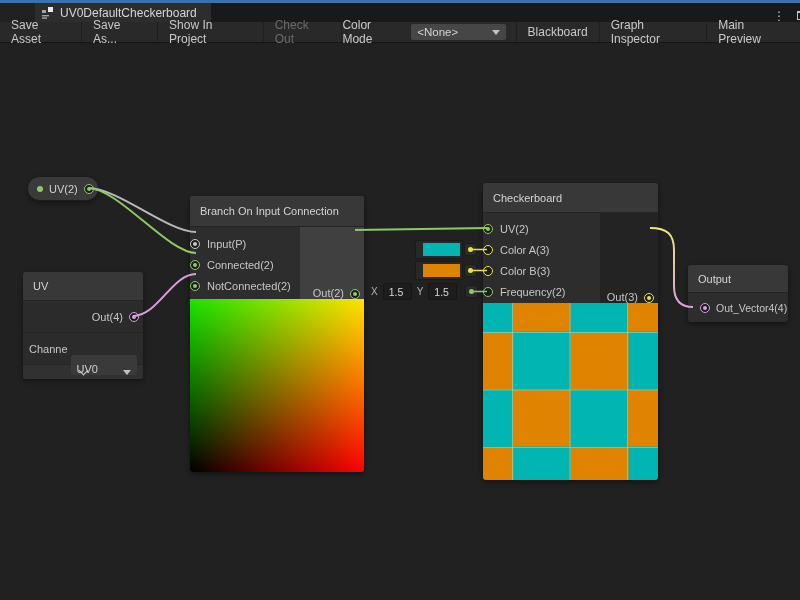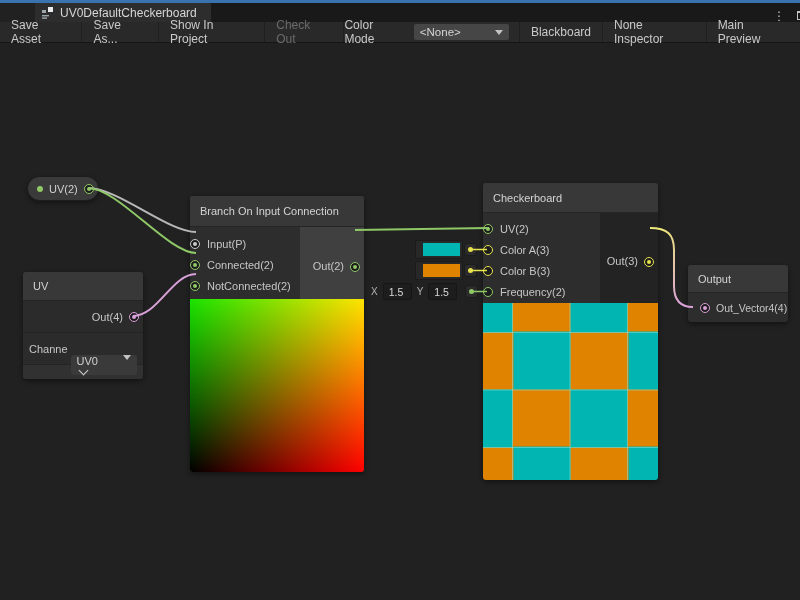--- a/index.html
+++ b/index.html
@@ -40,39 +40,39 @@
                  padding-left:10px; border-radius:3px 3px 0 0; border-bottom:1px solid #252525; }
   .port { width:10px; height:10px; border-radius:50%; background:#1c1c1c; border:1.5px solid;
           display:flex; align-items:center; justify-content:center; flex:none; }
   .port .pd { width:4px; height:4px; border-radius:50%; }
   .p-green  { border-color:#8FC866; } .p-green  .pd { background:#8FC866; }
   .p-yellow { border-color:#E8E34D; } .p-yellow .pd { background:#E8E34D; }
   .p-pink   { border-color:#D9A0D9; } .p-pink   .pd { background:#D9A0D9; }
   .p-gray   { border-color:#C8C8C8; } .p-gray   .pd { background:#C8C8C8; }
 
   .prow { display:flex; align-items:center; gap:7px; height:21px; padding-left:0; }
-  .orow { display:flex; align-items:center; justify-content:flex-end; gap:6px; padding:6px 4px 0 0; }
+  .orow { display:flex; align-items:flex-end; justify-content:flex-end; gap:6px; padding:6px 4px 0 0; }
   .orow .port { margin-top:1px; }
 
   
   .pill { position:absolute; left:27px; top:176px; width:72px; height:25px; background:#3a3a3a;
           border:1px solid #1d1d1d; border-radius:13px; display:flex; align-items:center;
           gap:6px; padding:0 5px 0 9px; z-index:10; color:#cfcfcf; font-size:11px;
           box-shadow:0 2px 4px rgba(0,0,0,.4); }
   .pill-dot { width:6px; height:6px; border-radius:50%; background:#8FC866; flex:none; }
 
   
   .uv-node { left:23px; top:272px; width:120px; background:#2b2b2b; }
   .uv-node .node-header { height:29px; }
   .uv-out { height:31px; display:flex; align-items:center; justify-content:flex-end; gap:6px;
             padding-right:4px; }
   .uv-channel { height:32px; display:flex; align-items:center; gap:3px; padding:0 6px;
                 border-top:1px solid #242424; }
   .select { flex:1; height:20px; background:#3a3a3a; border-radius:3px; display:flex;
-            align-items:flex-start; justify-content:space-between; padding:0 6px; color:#d2d2d2;margin-top:32px; }
+            align-items:flex-end; justify-content:space-between; padding:0 6px; color:#d2d2d2;margin-top:32px; }
   .uv-footer { height:15px; background:#313131; border-top:1px solid #242424;
                border-radius:0 0 3px 3px; display:flex; align-items:center; justify-content:center; }
   .chev { width:7px; height:7px; border-right:1.8px solid #cfcfcf; border-bottom:1.8px solid #cfcfcf;
           transform:rotate(45deg); margin-top:-4px; }
 
   
   .branch-node { left:190px; top:196px; width:174px; background:#404040; }
   .branch-node .node-header { height:31px; }
   .branch-body { display:flex; height:72px; }
   .in-col { background:#2d2d2d; padding-top:6px; }
@@ -154,21 +154,21 @@
     <div class="tb-btn disabled">Check Out</div>
     <div class="tb-spacer"></div>
     <div class="color-mode">
       <span>Color Mode</span>
       <div class="dropdown">
         <span>&lt;None&gt;</span>
         <span class="dd-arrow"></span>
       </div>
     </div>
     <div class="tb-right">Blackboard</div>
-    <div class="tb-right">None Inspector</div>
+    <div class="tb-right">Graph Inspector</div>
     <div class="tb-right">Main Preview</div>
   </div>
 
   <div class="pill">
     <span class="pill-dot"></span>
     <span class="lbl">UV(2)</span>
     <span class="port p-green">
         <span class="pd"></span>
       </span>
   </div>

